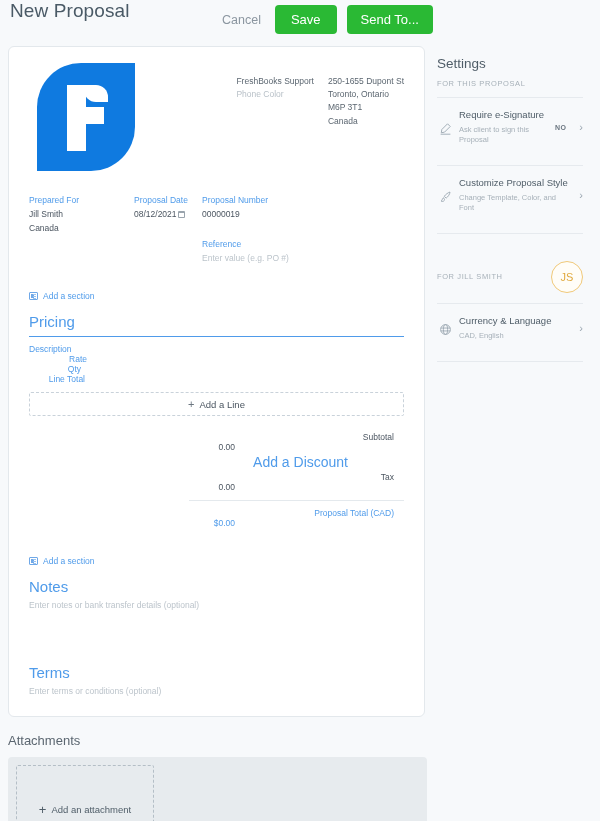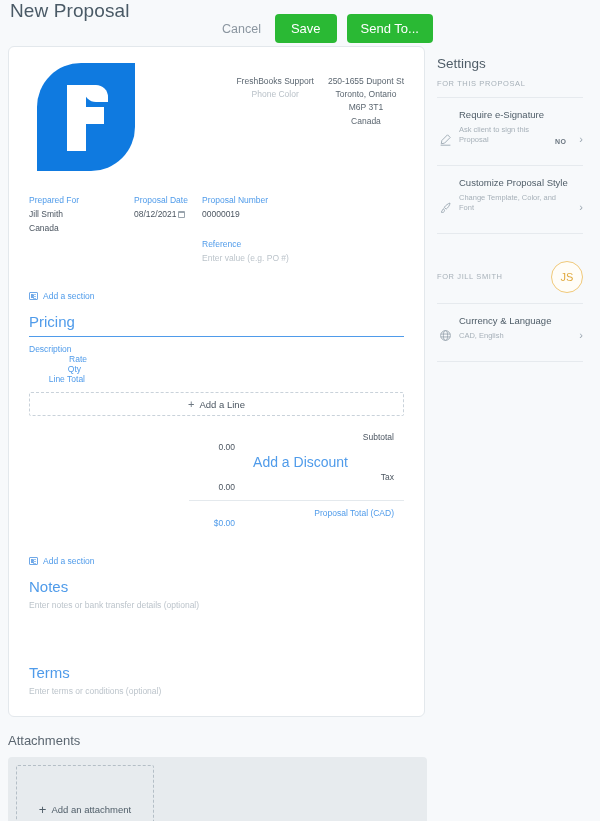--- a/index.html
+++ b/index.html
@@ -24,21 +24,21 @@
   }
   .page-title {
     font-size: 19px;
     font-weight: 400;
     color: #4a5a66;
     letter-spacing: .1px;
   }
   .topbar-actions {
     position: absolute;
     left: 218px;
-    top: 14px;
+    top: 5px;
     display: flex;
     align-items: center;
     gap: 10px;
   }
   .cancel-btn {
     background: none;
     border: none;
     font-family: inherit;
     font-size: 12.5px;
     color: #8b96a0;
@@ -119,21 +119,21 @@
     background: #ffffff;
     border-radius: 0 12px 0 12px;
   }
 
   .biz-info {
     display: flex;
     gap: 14px;
     padding-top: 12px;
     font-size: 8.5px;
     line-height: 1.55;
-    text-align: center;
+    text-align: left;
   }
   .biz-name { color: #5b6670; }
   .biz-phone { color: #b9c1c8; }
   .biz-addr { color: #5b6670; white-space: nowrap; }
 
   
   .meta {
     display: flex;
     margin-top: 18px;
     font-size: 8.5px;
@@ -285,21 +285,21 @@
     color: #a7b1b9;
     letter-spacing: .6px;
     margin-top: 8px;
   }
   .sb-divider {
     border-top: 1px solid #e6eaee;
     margin-top: 9px;
   }
   .sb-item {
     display: flex;
-    align-items: flex-end;
+    align-items: center;
     gap: 7px;
     padding: 11px 0 11px 2px;
     cursor: pointer;
     position: relative;
   }
   .sb-ico {
     width: 13px; height: 13px;
     flex: none;
     margin-top: 1px;
     color: #9aa6b0;

